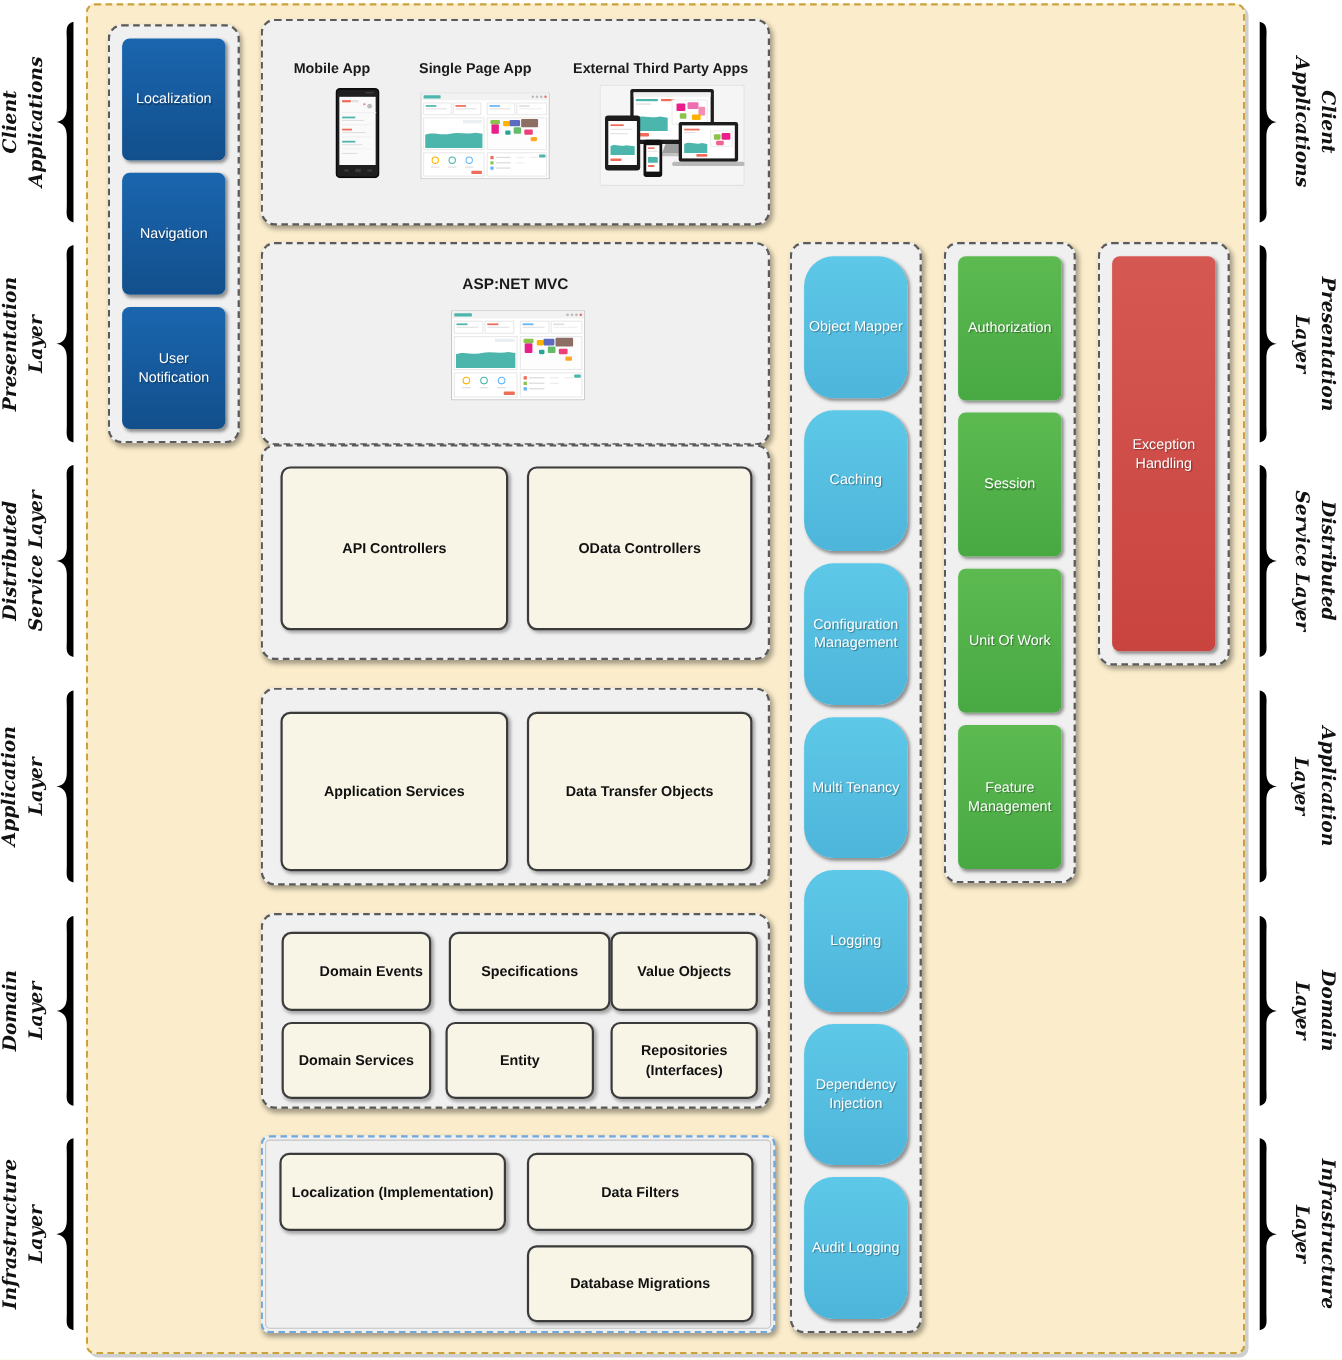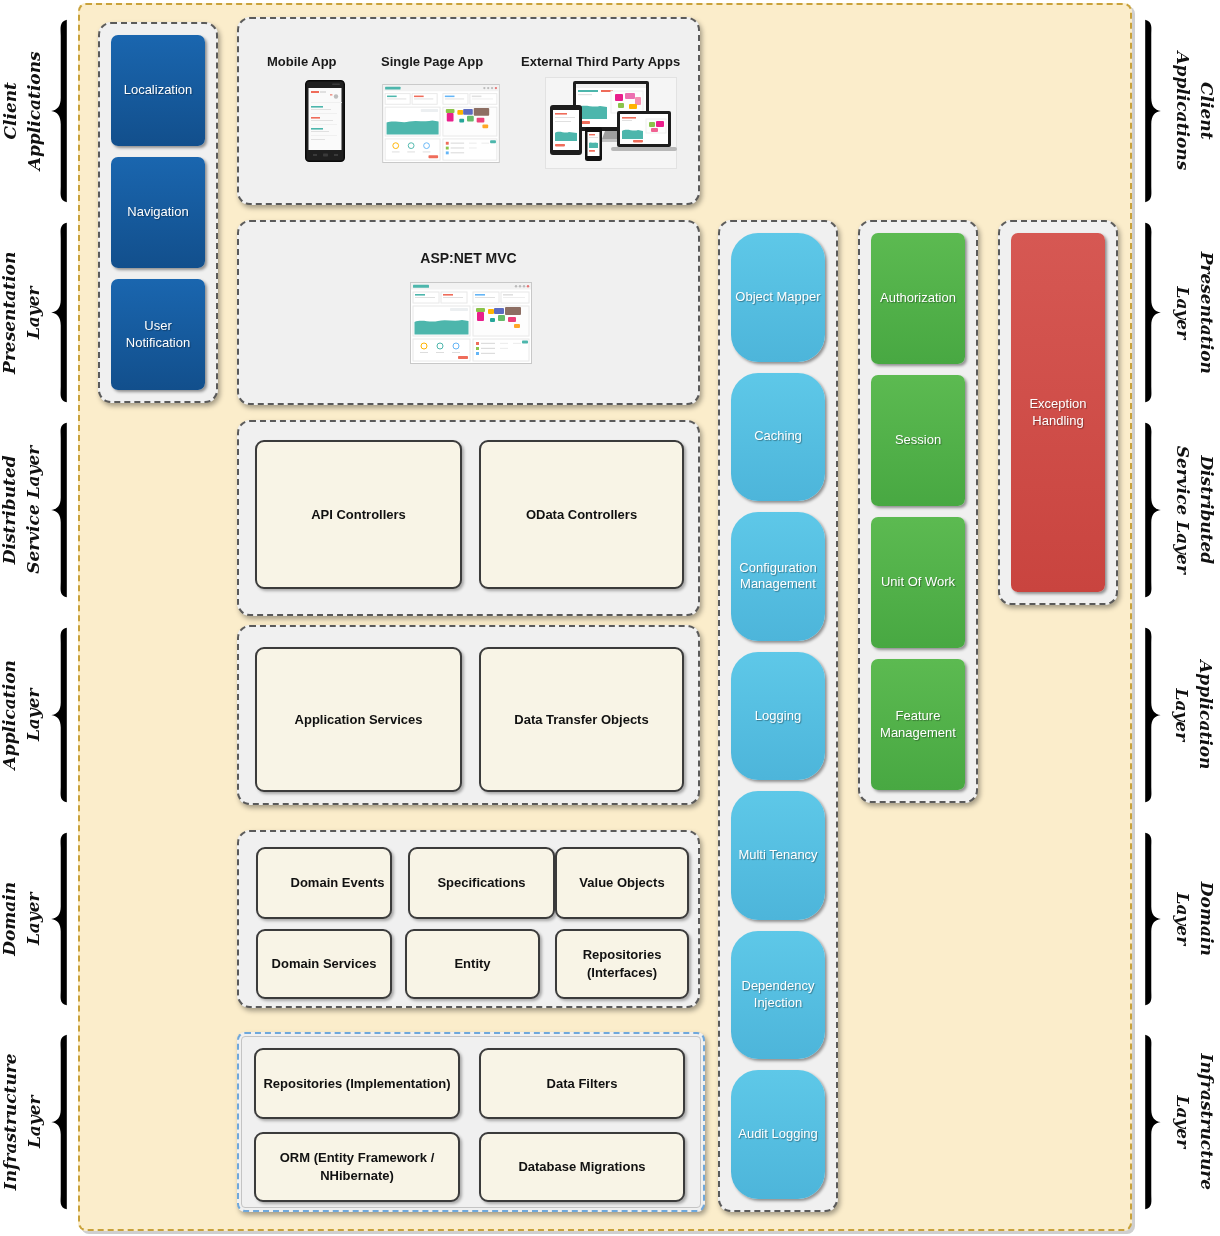--- a/index.html
+++ b/index.html
@@ -333,52 +333,51 @@
       </svg>
   </div>
 
   <div class="abs panel" style="left:237px; top:220px; width:463px; height:185px;">
     <div class="abs ptitle" style="left:0;top:28px;width:100%;">ASP:NET MVC</div>
     <svg class="abs" style="left:171px;top:60px;" width="122" height="82">
         <use href="#sym-dash"></use>
       </svg>
   </div>
 
-  <div class="abs panel" style="left:237px; top:420px; width:463px; height:196px;">
+  <div class="abs panel" style="left:237px; top:404px; width:463px; height:196px;">
     <div class="abs cream" style="left:16px;top:18px;width:207px;height:149px;">API Controllers</div>
     <div class="abs cream" style="left:240px;top:18px;width:205px;height:149px;">OData Controllers</div>
   </div>
 
   <div class="abs panel" style="left:237px; top:625px; width:463px; height:180px;">
     <div class="abs cream" style="left:16px;top:20px;width:207px;height:145px;">Application Services</div>
     <div class="abs cream" style="left:240px;top:20px;width:205px;height:145px;">Data Transfer Objects</div>
   </div>
 
   <div class="abs panel" style="left:237px; top:830px; width:463px; height:178px;">
     <div class="abs cream" style="left:17px;top:15px;width:136px;height:72px;padding-left:32px;">Domain Events</div>
     <div class="abs cream" style="left:169px;top:15px;width:147px;height:72px;">Specifications</div>
     <div class="abs cream" style="left:316px;top:15px;width:134px;height:72px;">Value Objects</div>
     <div class="abs cream" style="left:17px;top:97px;width:136px;height:70px;">Domain Services</div>
     <div class="abs cream" style="left:166px;top:97px;width:135px;height:70px;">Entity</div>
     <div class="abs cream" style="left:316px;top:97px;width:134px;height:70px;">Repositories (Interfaces)</div>
   </div>
 
   <div class="abs panel infra" style="left:237px; top:1032px; width:468px; height:180px;">
-    <div class="abs cream" style="left:15px;top:14px;width:206px;height:71px;">Repositories (Implementation)</div>
+    <div class="abs cream" style="left:15px;top:14px;width:206px;height:71px;">Localization (Implementation)</div>
     <div class="abs cream" style="left:240px;top:14px;width:206px;height:71px;">Data Filters</div>
-    <div class="abs cream" style="left:15px;top:98px;width:206px;height:70px;">ORM (Entity Framework / NHibernate)</div>
     <div class="abs cream" style="left:240px;top:98px;width:206px;height:70px;">Database Migrations</div>
   </div>
 
   <div class="abs panel vstack" style="left:718px; top:220px; width:120px; height:992px;">
     <div class="colbox cyan">Object Mapper</div>
     <div class="colbox cyan">Caching</div>
     <div class="colbox cyan">Configuration Management</div>
+    <div class="colbox cyan">Multi Tenancy</div>
     <div class="colbox cyan">Logging</div>
-    <div class="colbox cyan">Multi Tenancy</div>
     <div class="colbox cyan">Dependency Injection</div>
     <div class="colbox cyan">Audit Logging</div>
   </div>
 
   <div class="abs panel vstack" style="left:858px; top:220px; width:120px; height:583px;">
     <div class="colbox green">Authorization</div>
     <div class="colbox green">Session</div>
     <div class="colbox green">Unit Of Work</div>
     <div class="colbox green">Feature Management</div>
   </div>

